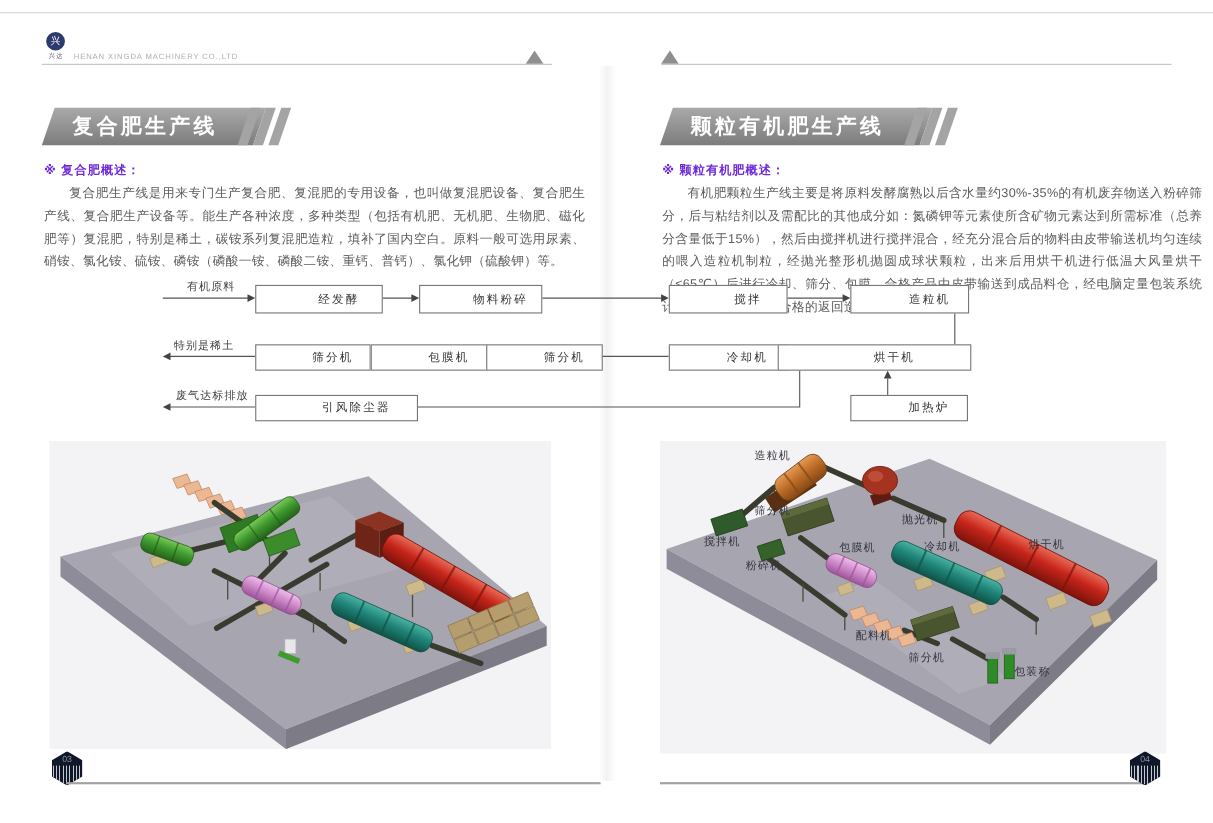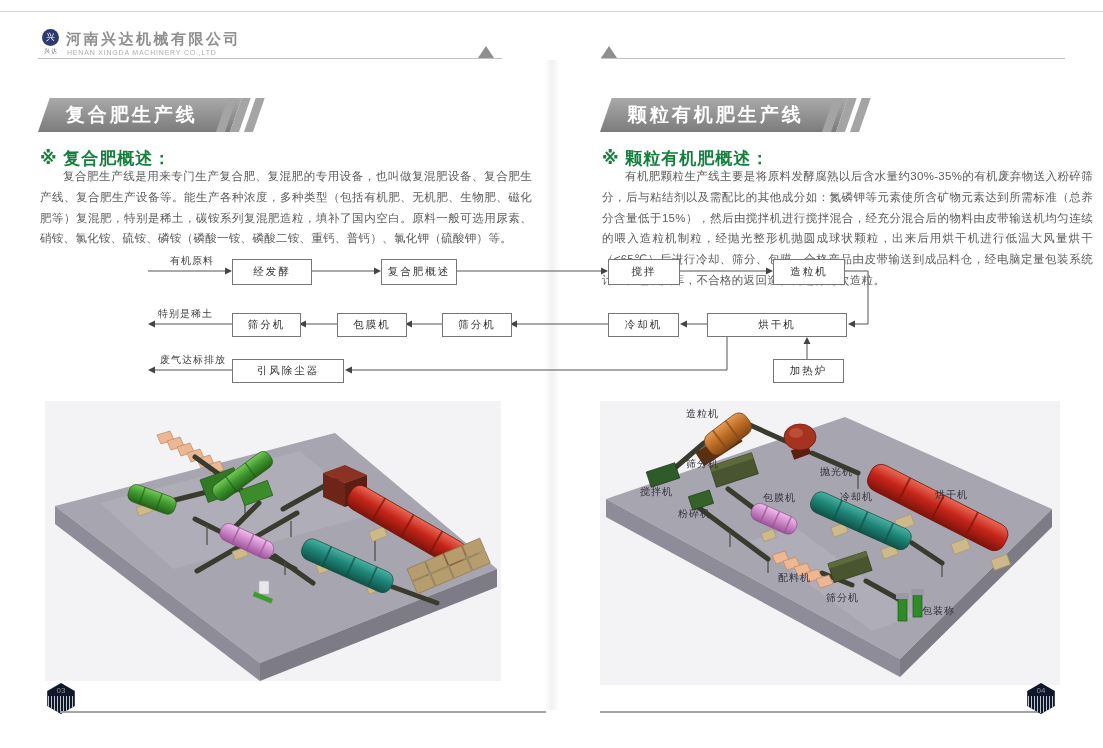--- a/index.html
+++ b/index.html
@@ -18,27 +18,27 @@
   .hline{top:58px;height:1px;background:#c2c2c2;}
   .tri{width:0;height:0;border-left:8px solid transparent;border-right:8px solid transparent;
        border-bottom:12px solid #8f8f8f;top:46px;}
   .slogan{left:665px;top:39px;width:400px;text-align:right;font-size:12.5px;color:#9b9b9b;letter-spacing:1px;}
   
   .banner{top:98px;height:34px;background:linear-gradient(180deg,#a9a9a9,#7c7c7c);
           transform:skewX(-19deg);transform-origin:0 100%;display:flex;align-items:center;padding-left:22px;}
   .banner span{transform:skewX(19deg);color:#fff;font-weight:bold;font-size:19px;letter-spacing:3px;}
   .stripe{top:98px;width:9px;height:34px;background:#a4a4a4;transform:skewX(-19deg);transform-origin:0 100%;}
   
-  .ov-head{font-size:17px;font-weight:bold;color:#15803d;letter-spacing:1px;}
+  .ov-head{font-size:11px;font-weight:bold;color:#6d28d9;letter-spacing:1px;}
   .ov-text{font-size:11.5px;color:#5c5c5c;line-height:20.8px;text-align:justify;
            text-indent:2em;letter-spacing:.3px;}
   
   .flow-svg{left:0;top:0;pointer-events:none;}
   .fbox{border:1px solid #767676;background:#fff;display:flex;align-items:center;justify-content:center;
-        font-size:10.5px;color:#333;letter-spacing:2px;}
+        font-size:10.5px;color:#333;letter-spacing:2px;padding-left:36px;}
   .flabel{font-size:10px;color:#3f3f3f;letter-spacing:1px;white-space:nowrap;}
   
   .img-box{background:#f3f2f4;overflow:hidden;}
   .mlabel{font-size:10px;color:#33333d;letter-spacing:1px;white-space:nowrap;}
   
   .footer-line{top:711px;height:2px;background:#a3a3a3;}
   .badge{width:30px;height:31px;background:#0f172a;
          clip-path:polygon(50% 0,96% 26%,96% 74%,50% 100%,4% 74%,4% 26%);}
   .badge-num{position:absolute;top:3px;left:0;width:100%;text-align:center;font-size:8px;color:#8f8f96;}
   .badge-stripes{position:absolute;left:2px;right:2px;top:13px;bottom:1px;
@@ -47,21 +47,20 @@
 </head>
 <body>
 
 <div class="canvas">
 
   <div class="abs top-edge"></div>
   <div class="abs gutter"></div>
 
   <div class="abs logo-circle">兴</div>
   <div class="abs logo-sub">兴达</div>
-  <div class="abs company-cn">河南兴达机械有限公司</div>
   <div class="abs company-en">HENAN XINGDA MACHINERY CO.,LTD</div>
   <div class="abs hline" style="left:38px;width:464px;"></div>
   <div class="abs tri" style="left:478px;"></div>
 
   <div class="abs tri" style="left:601px;"></div>
   <div class="abs hline" style="left:601px;width:464px;"></div>
 
   <div class="abs banner" style="left:38px;width:170px;">
     <span>复合肥生产线</span>
   </div>
@@ -110,21 +109,21 @@
       <path d="M299,324 l7,-3.5 v7 z"></path>
         <path d="M148,324 l7,-3.5 v7 z"></path>
       <path d="M807,337 l-3.5,7 h7 z"></path>
       <path d="M345,370 l7,-3.5 v7 z"></path>
         <path d="M148,370 l7,-3.5 v7 z"></path>
     </g>
   </svg>
 
   <div class="abs flabel" style="left:170px;top:254px;">有机原料</div>
   <div class="abs fbox" style="left:232px;top:259px;width:78px;height:24px;">经发酵</div>
-  <div class="abs fbox" style="left:381px;top:259px;width:74px;height:24px;">复合肥概述</div>
+  <div class="abs fbox" style="left:381px;top:259px;width:74px;height:24px;">物料粉碎</div>
   <div class="abs fbox" style="left:608px;top:259px;width:70px;height:24px;">搅拌</div>
   <div class="abs fbox" style="left:773px;top:259px;width:70px;height:24px;">造粒机</div>
 
   <div class="abs flabel" style="left:158px;top:307px;">特别是稀土</div>
   <div class="abs fbox" style="left:232px;top:313px;width:67px;height:22px;">筛分机</div>
   <div class="abs fbox" style="left:337px;top:313px;width:68px;height:22px;">包膜机</div>
   <div class="abs fbox" style="left:442px;top:313px;width:68px;height:22px;">筛分机</div>
   <div class="abs fbox" style="left:608px;top:313px;width:69px;height:22px;">冷却机</div>
   <div class="abs fbox" style="left:707px;top:313px;width:138px;height:22px;">烘干机</div>
 

